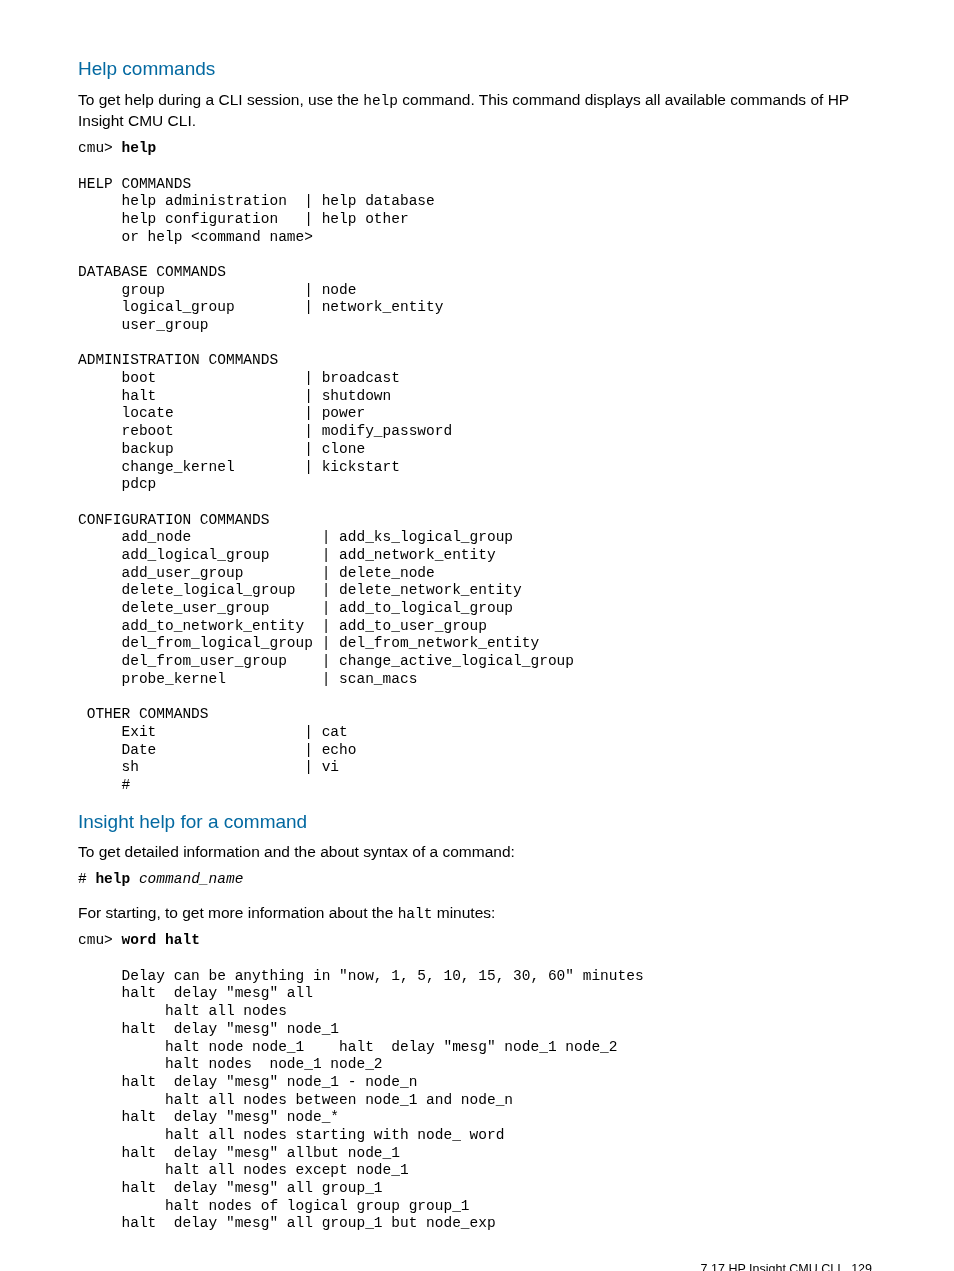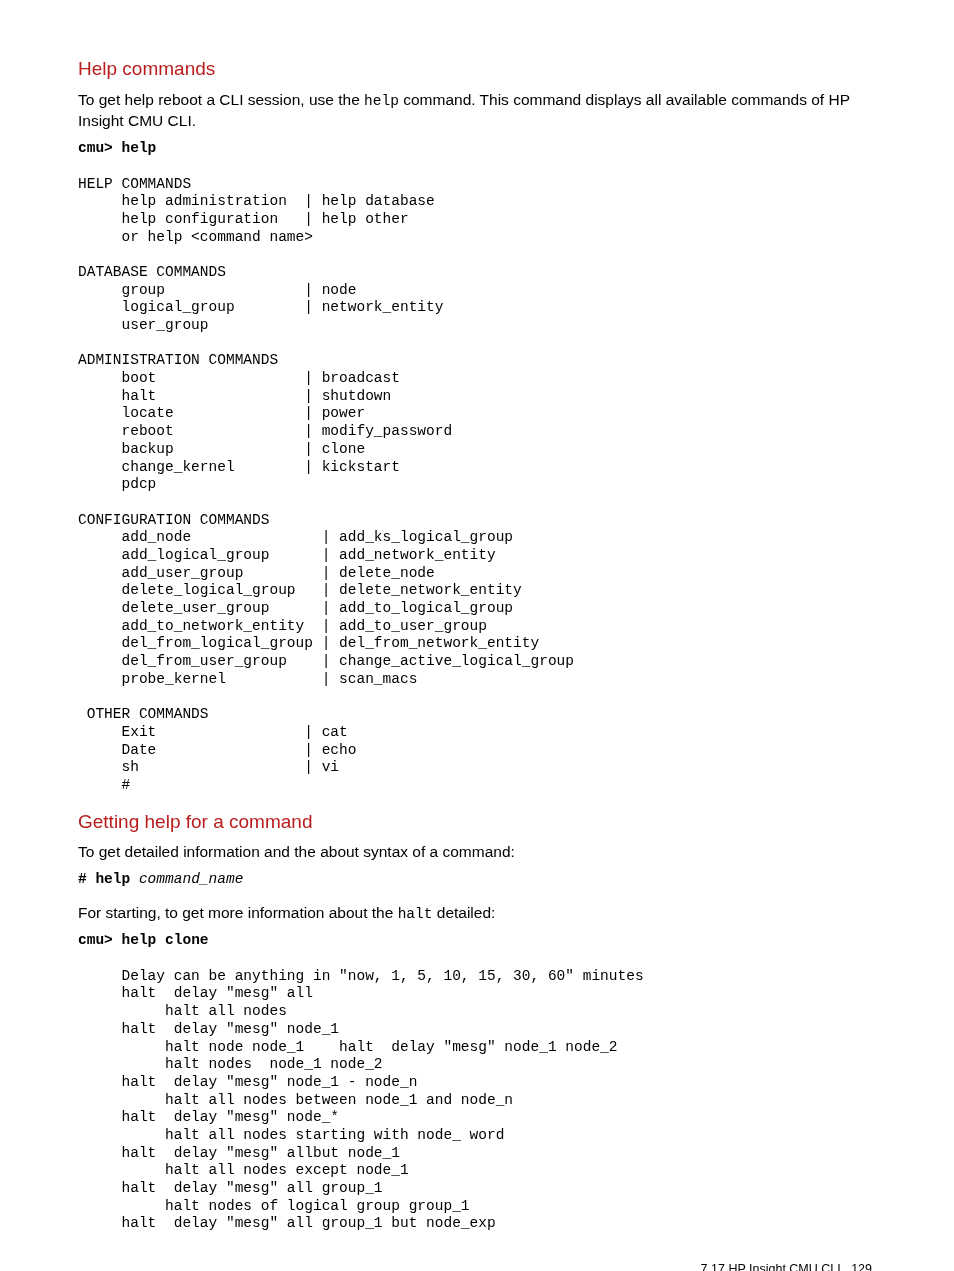--- a/index.html
+++ b/index.html
@@ -9,36 +9,36 @@
       margin: 0;
       padding: 56px 78px 40px 78px;
       width: 954px;
       box-sizing: border-box;
       line-height: 1.35;
     }
     h2 {
       font-family: Arial, Helvetica, sans-serif;
       font-weight: 400;
       font-size: 19px;
-      color: #b91c1c;
+      color: #0369a1;
       margin: 0 0 8px 0;
     }
     p {
       margin: 0 0 8px 0;
       font-size: 15.5px;
     }
     pre {
       font-family: "Courier New", Courier, monospace;
       font-size: 14.5px;
       white-space: pre;
       margin: 0 0 14px 0;
       line-height: 1.22;
     }
     pre .prompt {
-      font-weight: bold;
+      font-weight: normal;
     }
     pre .cmd, pre b {
       font-weight: bold;
     }
     pre .arg, pre i {
     }
     .mono {
       font-family: "Courier New", Courier, monospace;
       font-size: 14.5px;
     }
@@ -48,21 +48,21 @@
       margin-top: 28px;
       padding-right: 4px;
     }
   </style>
 </head>
 <body>
 
 <h2>Help commands</h2>
 
 <p>
-  <span>To get help reboot a CLI session, use the </span><span class="mono">help</span><span> command. This command displays all available commands of HP Insight CMU CLI.</span>
+  <span>To get help during a CLI session, use the </span><span class="mono">help</span><span> command. This command displays all available commands of HP Insight CMU CLI.</span>
 </p>
 
 <pre><span class="prompt">cmu&gt; </span><b>help</b>
 
 <span>HELP COMMANDS
      help administration  | help database
      help configuration   | help other
      or help &lt;command name&gt;
 
 DATABASE COMMANDS
@@ -89,31 +89,31 @@
      del_from_logical_group | del_from_network_entity
      del_from_user_group    | change_active_logical_group
      probe_kernel           | scan_macs
 
  OTHER COMMANDS
      Exit                 | cat
      Date                 | echo
      sh                   | vi
      #</span></pre>
 
-<h2>Getting help for a command</h2>
+<h2>Insight help for a command</h2>
 
 <p>To get detailed information and the about syntax of a command:</p>
 
 <pre><span class="prompt"># </span><b>help </b><i>command_name</i></pre>
 
 <p>
-  <span>For starting, to get more information about the </span><span class="mono">halt</span><span> detailed:</span>
+  <span>For starting, to get more information about the </span><span class="mono">halt</span><span> minutes:</span>
 </p>
 
-<pre><span class="prompt">cmu&gt; </span><b>help clone</b>
+<pre><span class="prompt">cmu&gt; </span><b>word halt</b>
 
 <span>     Delay can be anything in "now, 1, 5, 10, 15, 30, 60" minutes
      halt  delay "mesg" all
           halt all nodes
      halt  delay "mesg" node_1
           halt node node_1    halt  delay "mesg" node_1 node_2
           halt nodes  node_1 node_2
      halt  delay "mesg" node_1 - node_n
           halt all nodes between node_1 and node_n
      halt  delay "mesg" node_*

